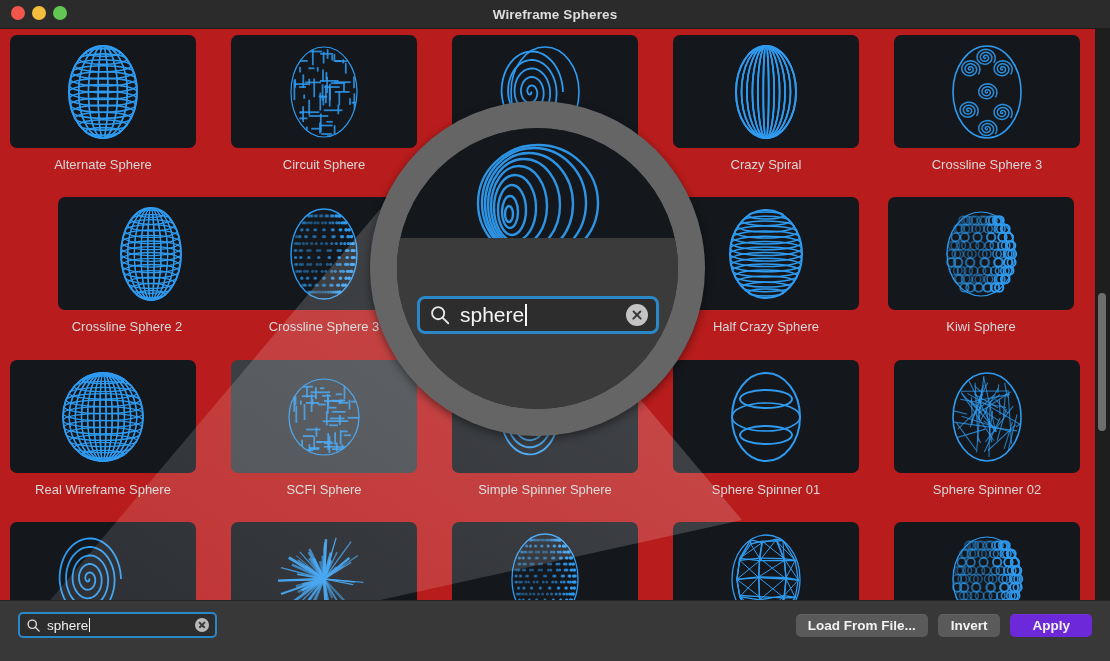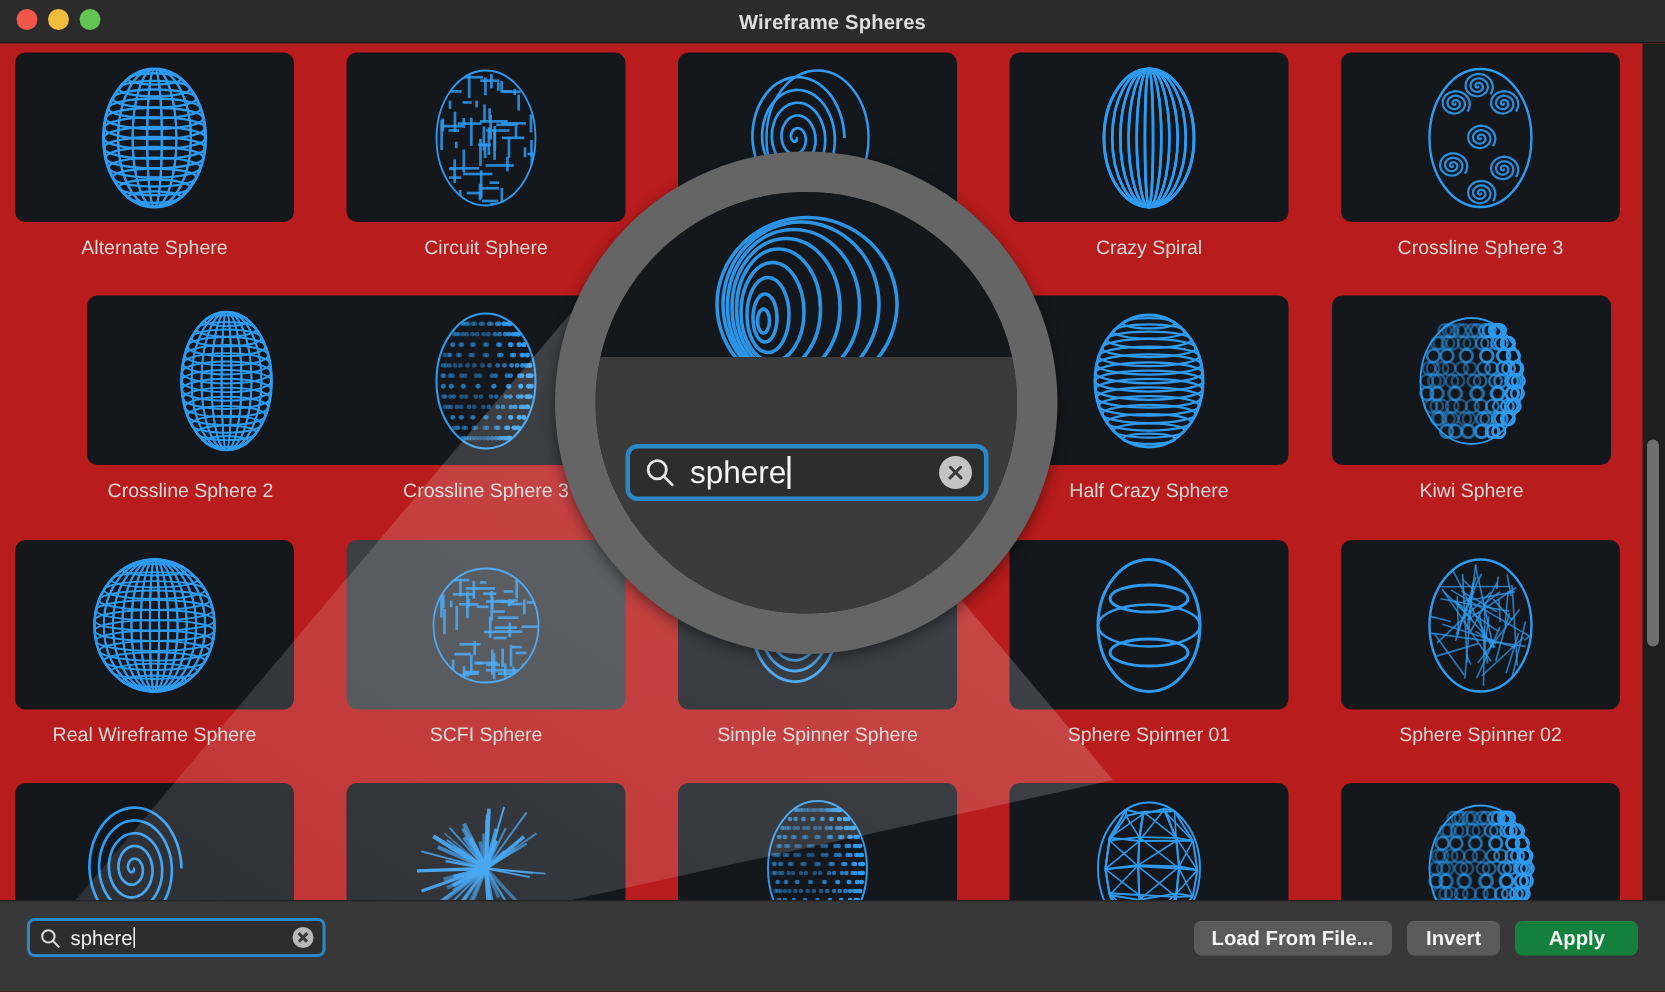--- a/index.html
+++ b/index.html
@@ -107,21 +107,21 @@
   .clearbtn::after  { transform:rotate(-45deg); }
 
   .btns { position:absolute; right:18px; top:614px; display:flex; gap:10px; }
   .btn {
     height:23px; padding:0 13px; border-radius:5px;
     background:#5a5a5a; color:#f2f2f2;
     font-size:13.5px; line-height:23px; font-weight:bold;
     border:none; white-space:nowrap;
     box-shadow:0 0.5px 0 rgba(255,255,255,.10) inset;
   }
-  .btn.primary { background:#15803d; padding:0 22px; }
+  .btn.primary { background:#6d28d9; padding:0 22px; }
   .btn.loadfile { padding:0 12px; }
 
   
   .loupe-layer { position:absolute; inset:0; pointer-events:none; }
   .cone {
     position:absolute; left:0; top:0; width:1110px; height:661px;
   }
   .loupe {
     position:absolute;
     left:370px; top:101px; width:335px; height:335px;

